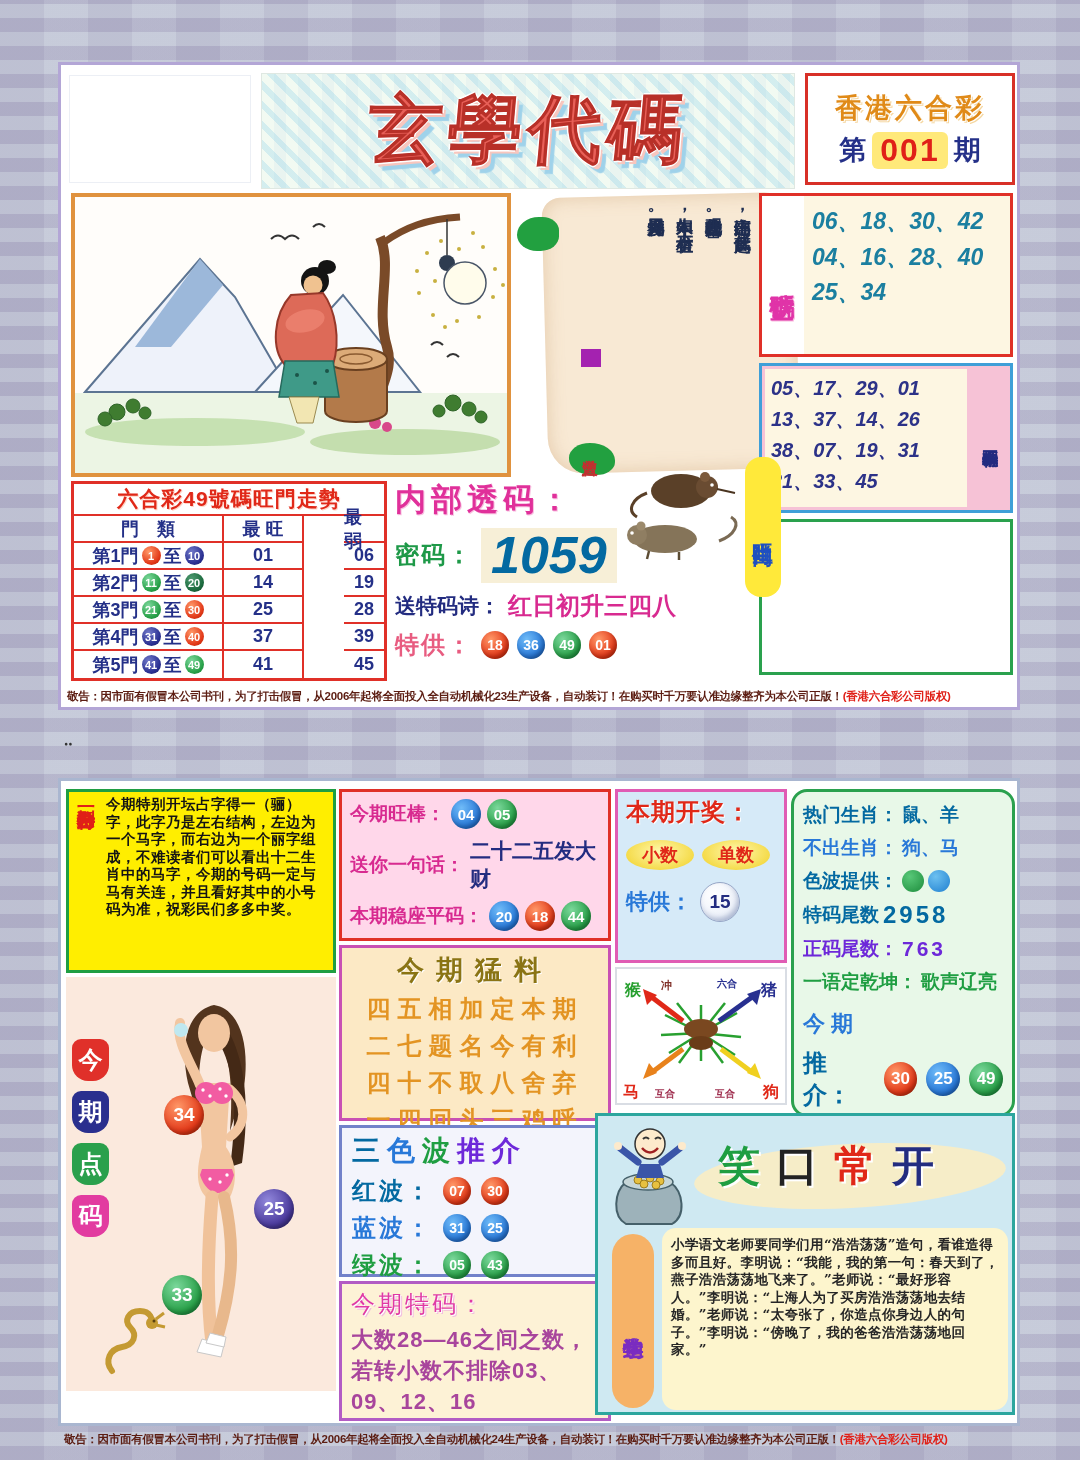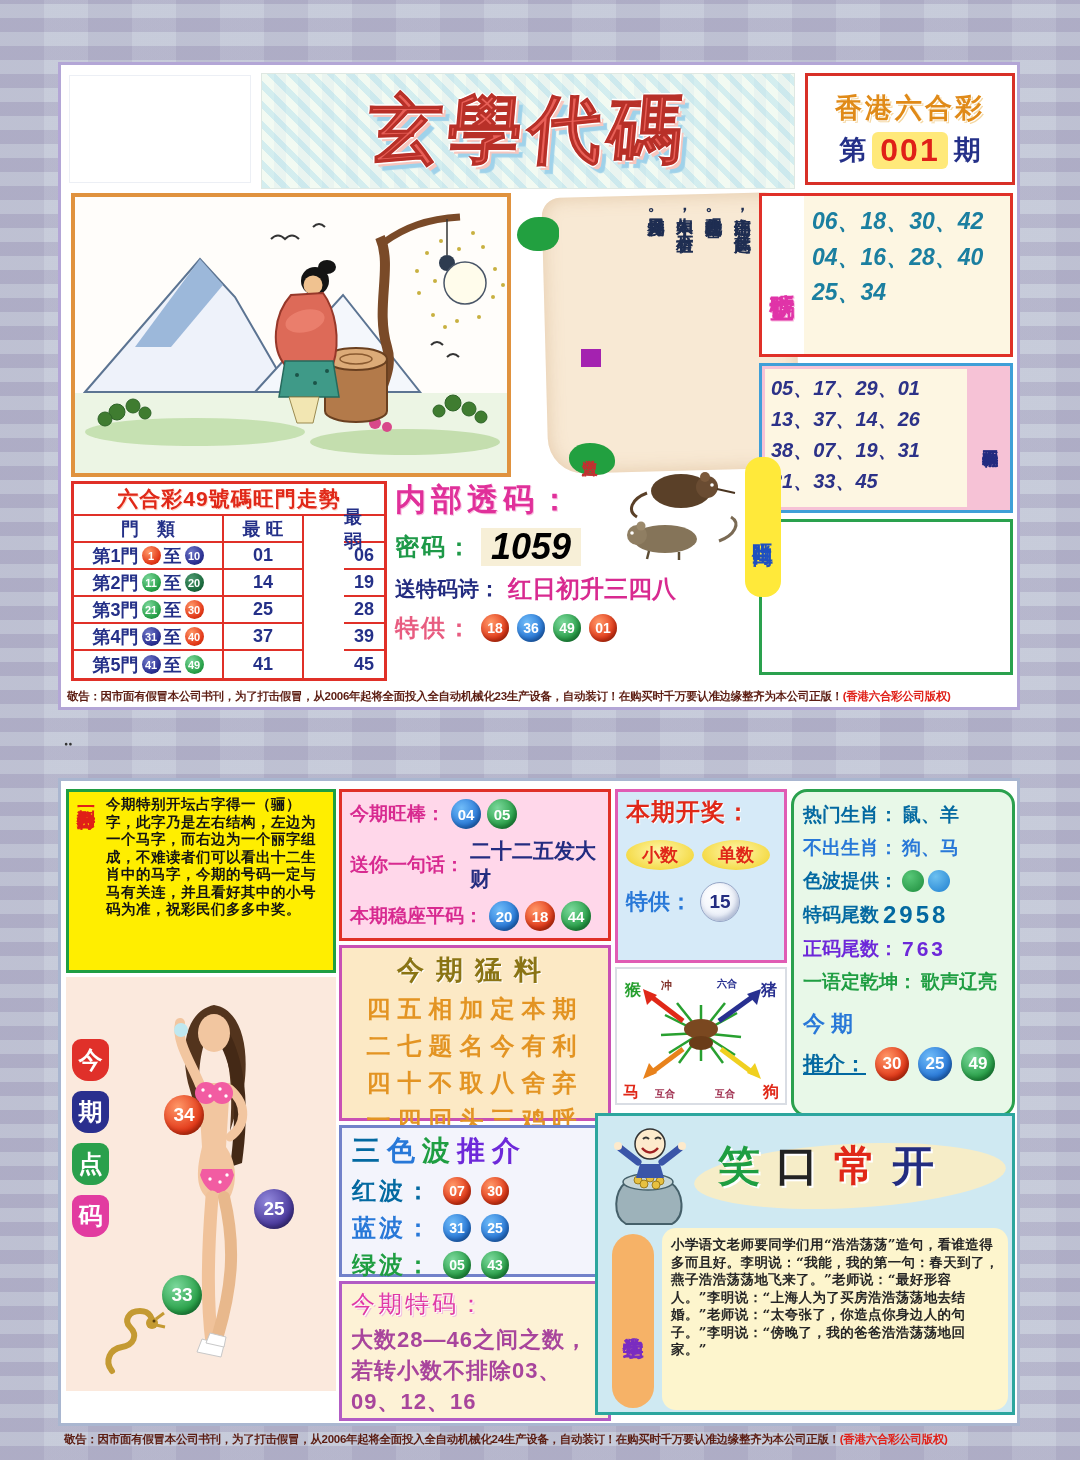--- a/index.html
+++ b/index.html
@@ -88,21 +88,21 @@
   .trend-grid > div.last-row { border-bottom:none; }
   .mini-ball { display:inline-flex; align-items:center; justify-content:center;
     width:19px; height:19px; border-radius:50%; color:#fff; font-size:11px; font-weight:bold; font-style:normal; }
 
   
   .internal { position:absolute; left:334px; top:414px; width:356px; height:200px; }
   .int-title { font-size:31px; font-weight:bold; color:#e0309a; letter-spacing:5px;
     text-shadow:1px 1px 0 #f8c0e0; }
   .int-row { display:flex; align-items:center; gap:8px; margin-top:7px; }
   .pw-label { font-size:24px; font-weight:bold; color:#1e9948; letter-spacing:2px; }
-  .pw-val { font-size:36px; font-weight:bold; font-style:italic; color:#000000;
+  .pw-val { font-size:52px; font-weight:bold; font-style:italic; color:#0369a1;
     background:#f7efd7; padding:0 10px; line-height:1.05; }
   .poem-label { font-size:21px; font-weight:bold; color:#232c80; }
   .poem-val { font-size:24px; font-weight:bold; color:#d82a90; font-family:"DejaVu Serif", serif; }
   .sp-label { font-size:24px; font-weight:bold; color:#e85c80; letter-spacing:2px; }
   .mice-wrap { position:absolute; left:540px; top:398px; width:150px; height:105px; }
   .zodiac-capsule { position:absolute; left:684px; top:392px; width:36px; height:140;
     height:140px; background:#ffe93a; border-radius:16px; display:flex; align-items:center;
     justify-content:center; font-size:21px; font-weight:bold; color:#2050c0; line-height:1.2; }
 
   .disclaimer { position:absolute; left:6px; bottom:3px; width:950px; white-space:nowrap;
@@ -602,21 +602,21 @@
       <span class="c-orange">正码尾数：</span>
       <span class="c-orange" style="font-size:21px; font-weight:bold; letter-spacing:3px;">763</span>
     </div>
     <div class="st-row st-18">
       <span class="c-green">一语定乾坤：</span>
       <span class="c-green">歌声辽亮</span>
     </div>
     <div style="margin-top:14px;">
       <div class="c-blue" style="font-size:22px; font-weight:bold; letter-spacing:6px;">今期</div>
       <div class="st-balls" style="margin-top:8px;">
-        <span class="c-red" style="font-size:21px; font-weight:bold;text-decoration:underline;">推介：</span>
+        <span class="c-red" style="font-size:24px; font-weight:bold;">推介：</span>
         <span class="ball b34 bl-red">30</span>
         <span class="ball b34 bl-blue">25</span>
         <span class="ball b34 bl-green">49</span>
       </div>
     </div>
   </div>
 
   <div class="laugh">
     <div class="laugh-swoosh"></div>
     <div class="laugh-title">

